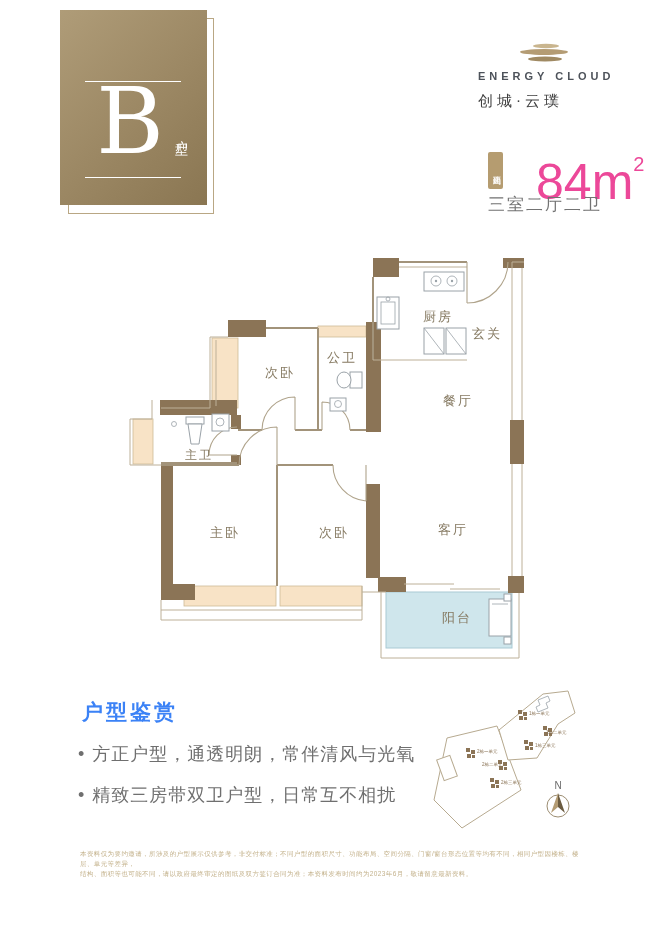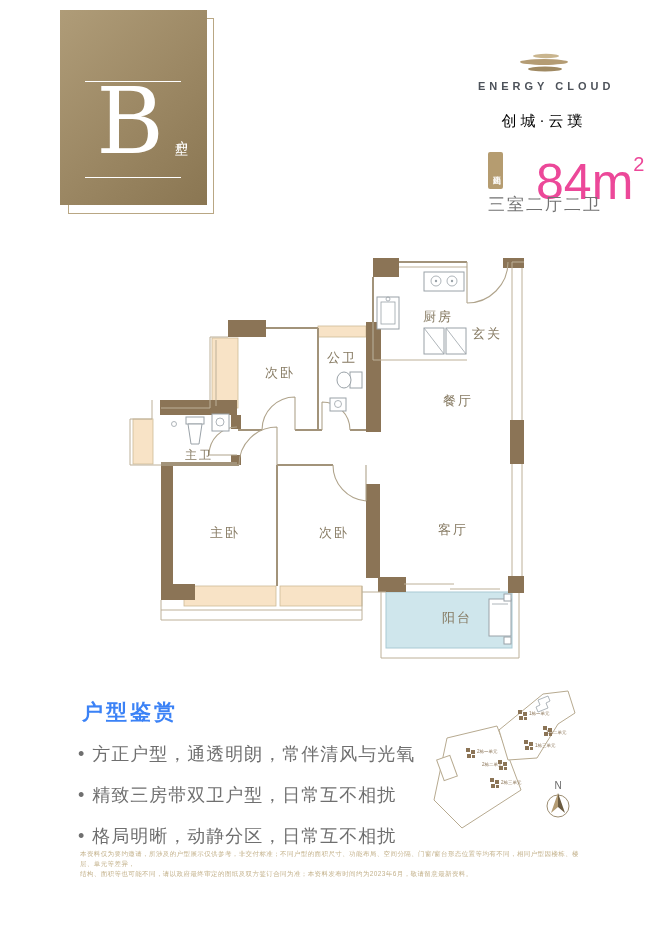--- a/index.html
+++ b/index.html
@@ -13,24 +13,24 @@
          background:linear-gradient(135deg,#af9c78 0%,#9b8763 55%,#8a7652 100%);}
   .badge .rule{position:absolute;left:25px;width:96px;height:1px;background:#ffffff;}
   .rule-top{top:71px}.rule-bottom{top:167px}
   .badge-letter{position:absolute;left:30px;top:62px;width:80px;text-align:center;
                 font-family:"DejaVu Serif","Liberation Serif",serif;
                 font-size:92px;line-height:100px;color:#ffffff;}
   .badge-kind{position:absolute;left:112px;top:120px;color:#fff;font-size:13px;
               letter-spacing:2px;writing-mode:vertical-rl;text-orientation:upright;}
 
   
-  .logo{position:absolute;left:478px;top:52px;width:132px;text-align:center;}
+  .logo{position:absolute;left:478px;top:42px;width:132px;text-align:left;}
   .logo .cloud{display:block;margin:0 auto 6px auto;}
   .logo-en{font-size:11px;font-weight:bold;letter-spacing:4px;color:#4d525a;white-space:nowrap;}
-  .logo-cn{margin-top:20px;font-size:15px;letter-spacing:4px;color:#000000;white-space:nowrap;font-family:Liberation Serif, serif;}
+  .logo-cn{margin-top:10px;font-size:15px;letter-spacing:4px;color:#404040;white-space:nowrap;font-family:Liberation Serif, serif;}
 
   
   .area-tag{position:absolute;left:488px;top:152px;width:15px;height:37px;
             background:#b59c70;border-radius:2px;color:#fff;font-size:8px;
             display:flex;align-items:center;justify-content:center;
             writing-mode:vertical-rl;text-orientation:upright;letter-spacing:1px;}
   .area-big{position:absolute;left:536px;top:138px;color:#ec4899;
             font-size:50px;line-height:52px;letter-spacing:0;}
   .area-big sup{font-size:20px;vertical-align:28px;}
   .area-layout{position:absolute;left:488px;top:193px;color:#737373;
@@ -260,21 +260,20 @@
         <polygon points="558,793 565,813 558,807" fill="#6b5b40"></polygon>
       </g>
     </g>
   </svg>
 
   <div class="highlights">
     <h2>户型鉴赏</h2>
     <ul>
       <li>方正户型，通透明朗，常伴清风与光氧</li>
       <li>精致三房带双卫户型，日常互不相扰</li>
-      <li>格局明晰，动静分区，日常互不相扰</li>
     </ul>
   </div>
 
   <div class="disclaimer">
     <div>本资料仅为要约邀请，所涉及的户型展示仅供参考，非交付标准；不同户型的面积尺寸、功能布局、空间分隔、门窗/窗台形态位置等均有不同，相同户型因楼栋、楼层、单元等差异，</div>
     <div>结构、面积等也可能不同，请以政府最终审定的图纸及双方签订合同为准；本资料发布时间约为2023年6月，敬请留意最新资料。</div>
   </div>
 
 </div>
 

